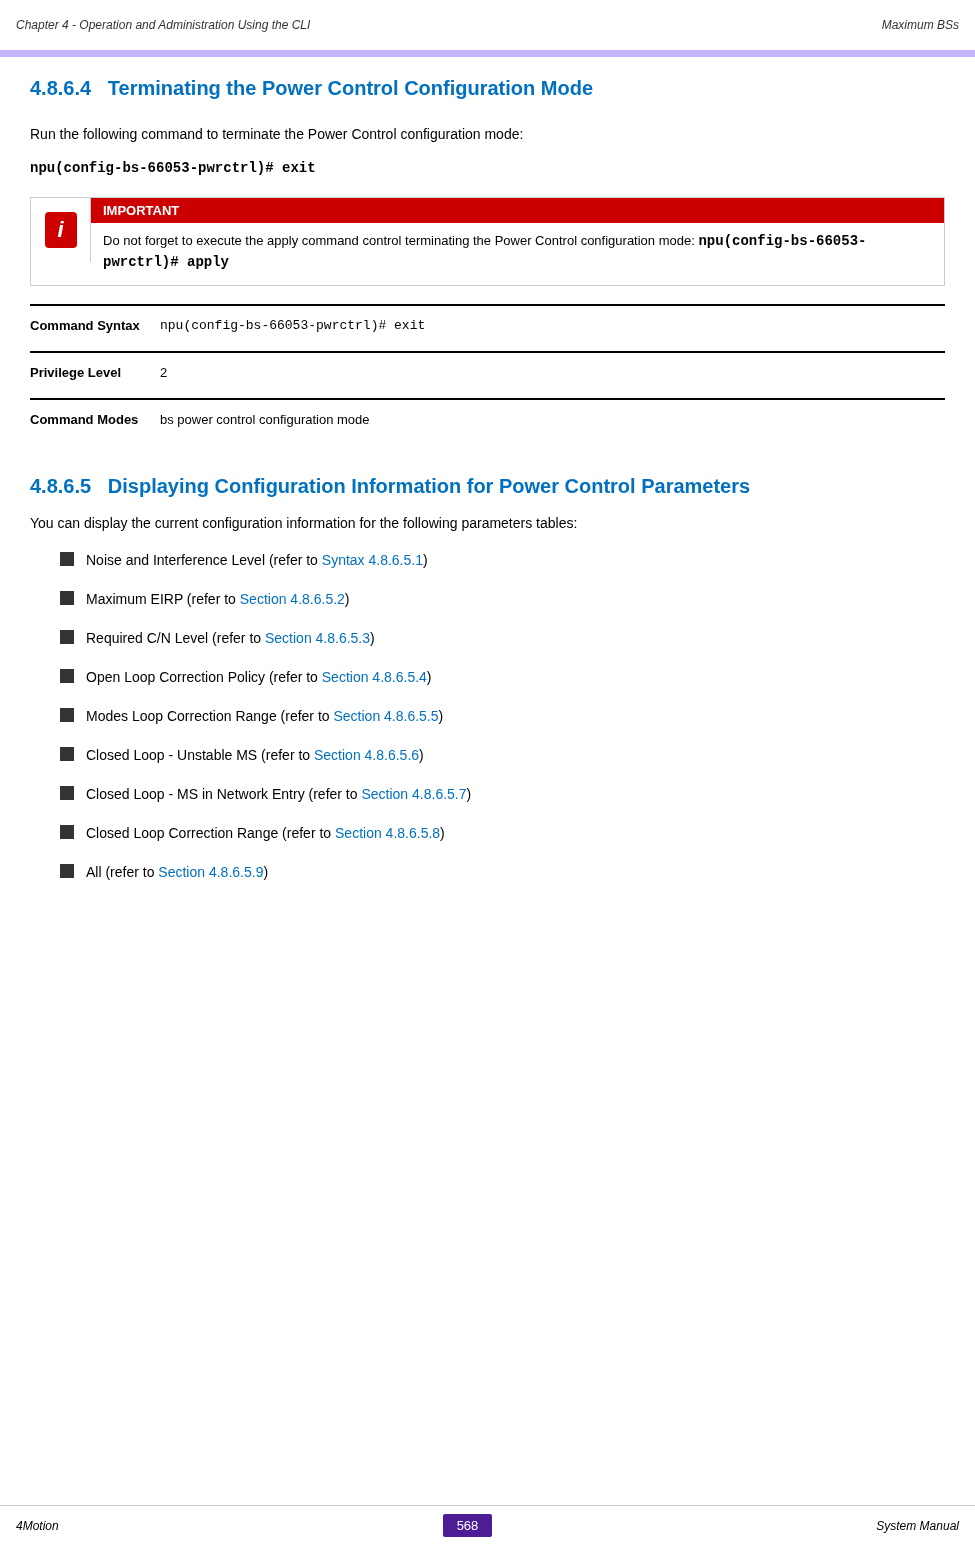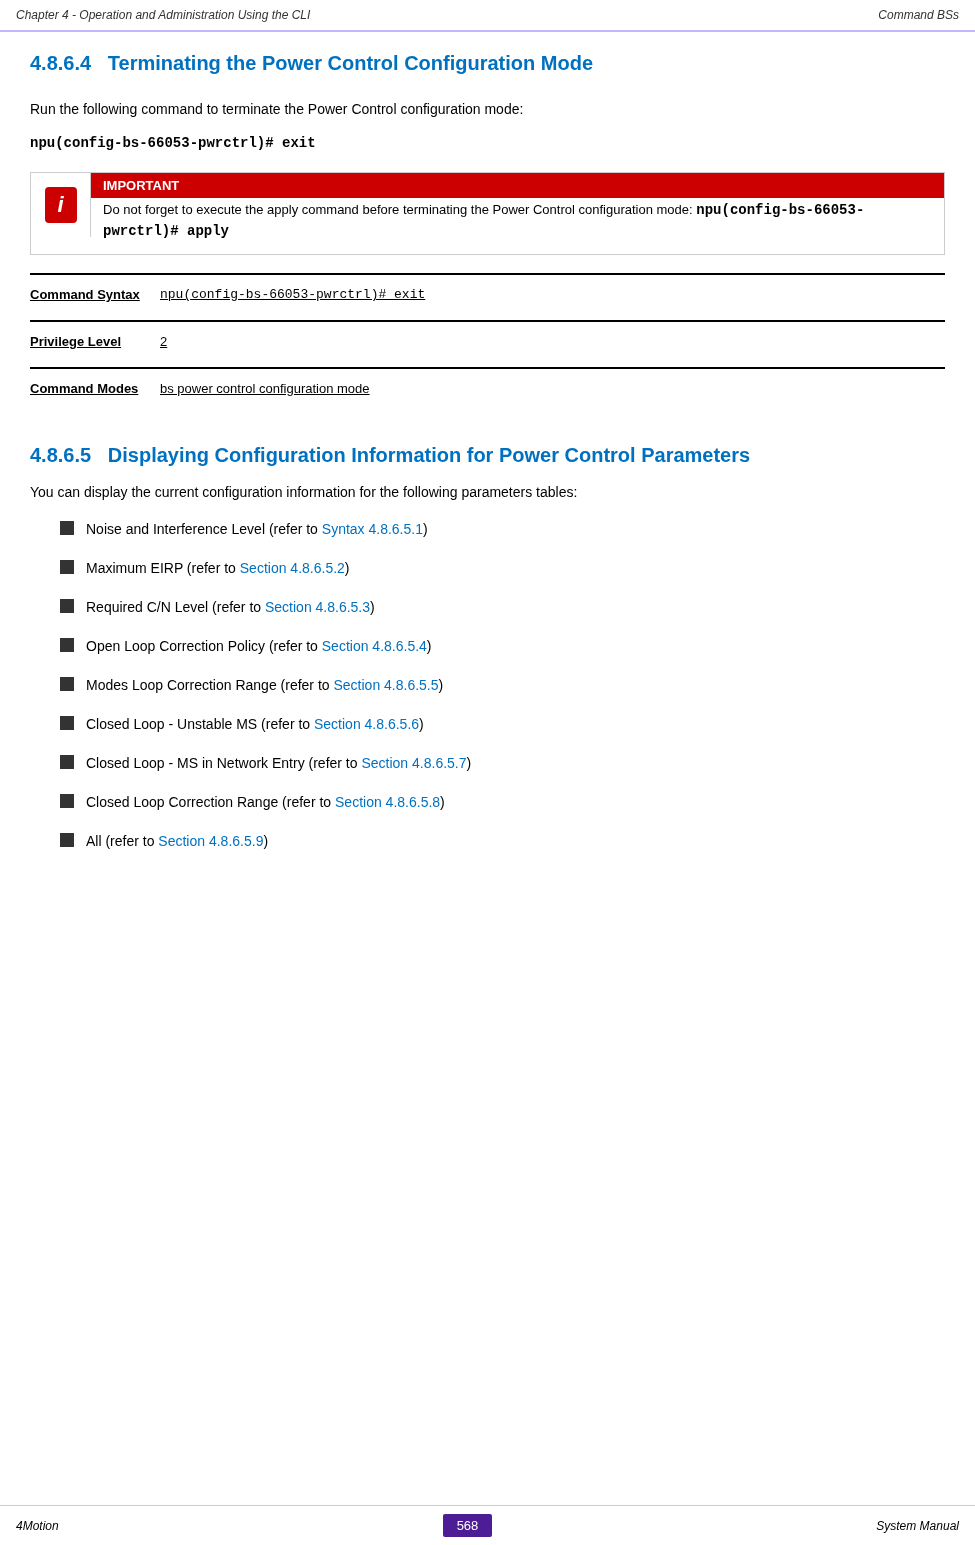--- a/index.html
+++ b/index.html
@@ -9,22 +9,22 @@
       color: #000;
       background: #fff;
       width: 975px;
       min-height: 1545px;
       position: relative;
     }
     .header-bar {
       display: flex;
       justify-content: space-between;
       align-items: center;
-      border-bottom: 2px solid #c4b5fd;
-      padding: 8px 16px;
+      border-bottom: 7px solid #c4b5fd;
+      padding: 18px 16px;
       font-size: 12px;
       color: #333;
     }
     .header-left { font-style: italic; }
     .header-right { font-style: italic; }
 
     .main-content {
       padding: 20px 30px 30px 30px;
     }
 
@@ -78,31 +78,30 @@
     .important-content {
       flex: 1;
       padding: 0;
     }
     .important-header {
       background: #cc0000;
       color: white;
       font-weight: bold;
       font-size: 13px;
       padding: 5px 12px;
-      margin-bottom: 2px;
+      margin-bottom: 8px;
     }
     .important-body {
       font-size: 13px;
       line-height: 1.5;
       padding: 0 12px 12px 12px;
     }
 
     .table-section {
       margin: 18px 0 0 0;
-      text-decoration: underline;
     }
     .table-row-item {
       display: flex;
       border-top: 2px solid #000;
       padding: 10px 0 18px 0;
       margin-bottom: 0;
     }
     .table-label {
       width: 130px;
       min-width: 130px;
@@ -179,21 +178,21 @@
       font-size: 13px;
       border-radius: 2px;
     }
     .footer-right { font-style: italic; }
   </style>
 </head>
 <body>
 
 <div class="header-bar">
   <span class="header-left">Chapter 4 - Operation and Administration Using the CLI</span>
-  <span class="header-right">Command BSs</span>
+  <span class="header-right">Maximum BSs</span>
 </div>
 
 <div class="main-content">
 
   <div class="section-title">
     <span>4.8.6.4</span>&nbsp;&nbsp;
     <span>Terminating the Power Control Configuration Mode</span>
   </div>
 
   <p class="body-text">Run the following command to terminate the Power Control configuration mode:</p>
@@ -202,21 +201,21 @@
     <span class="command-inline">npu(config-bs-66053-pwrctrl)# exit</span>
   </p>
 
   <div class="important-box">
     <div class="important-icon">
       <div class="important-icon-img">i</div>
     </div>
     <div class="important-content">
       <div class="important-header">IMPORTANT</div>
       <div class="important-body">
-        <span>Do not forget to execute the apply command before terminating the Power Control configuration mode: </span><span class="command-inline">npu(config-bs-66053-pwrctrl)# apply</span>
+        <span>Do not forget to execute the apply command control terminating the Power Control configuration mode: </span><span class="command-inline">npu(config-bs-66053-pwrctrl)# apply</span>
       </div>
     </div>
   </div>
 
   <div class="table-section">
     <div class="table-row-item">
       <div class="table-label">Command Syntax</div>
       <div class="table-value">npu(config-bs-66053-pwrctrl)# exit</div>
     </div>
     <div class="table-row-item">

